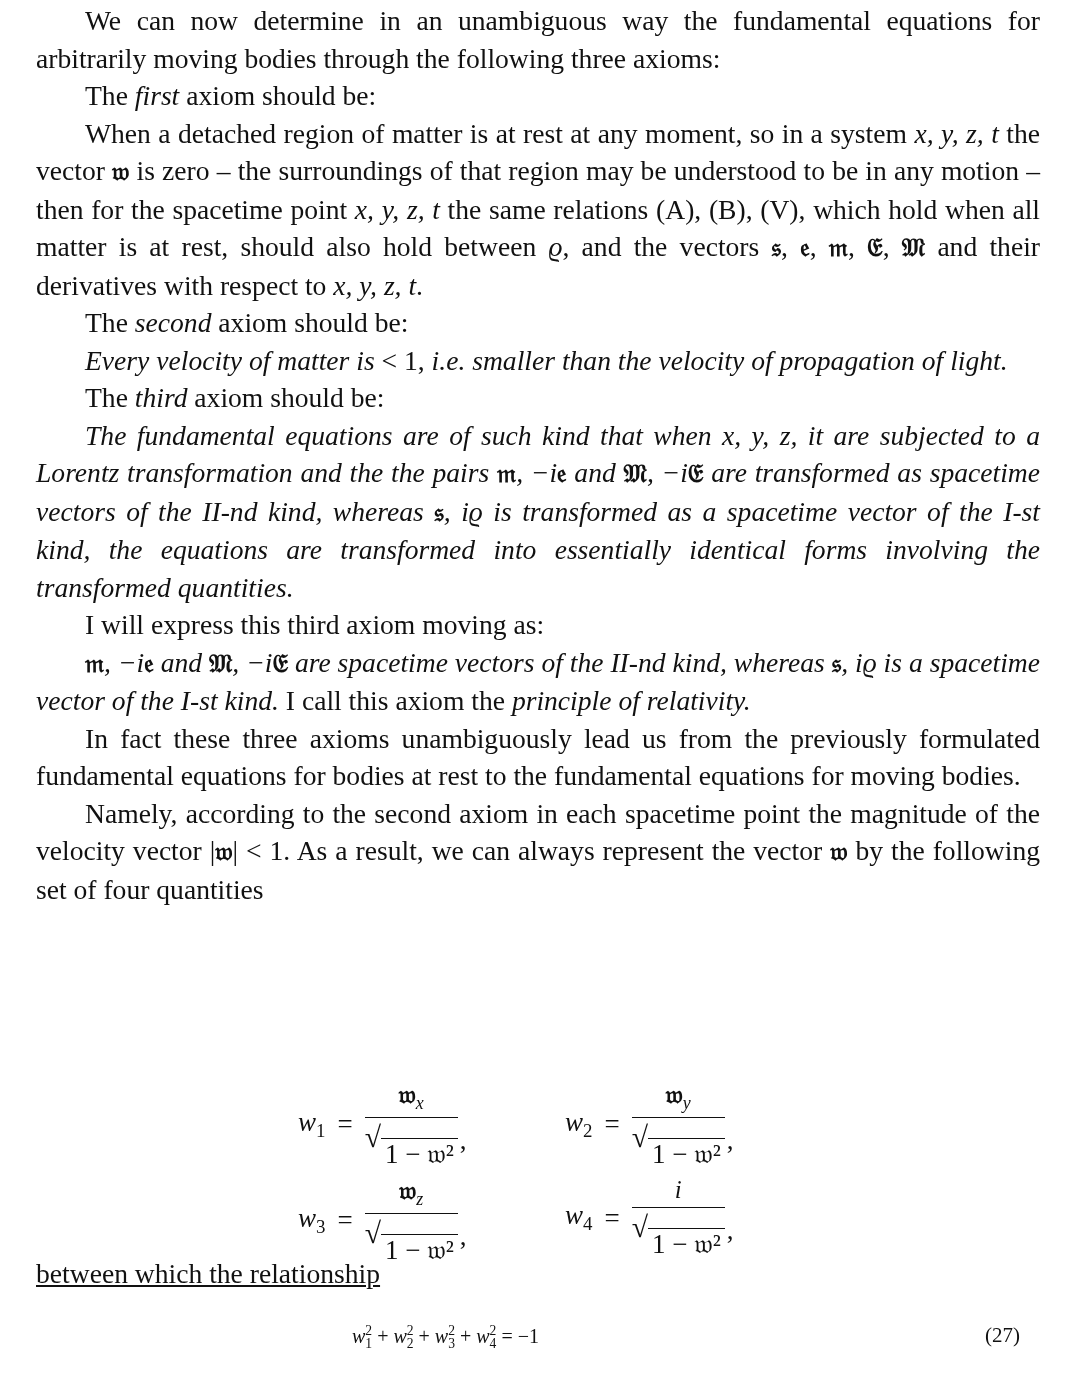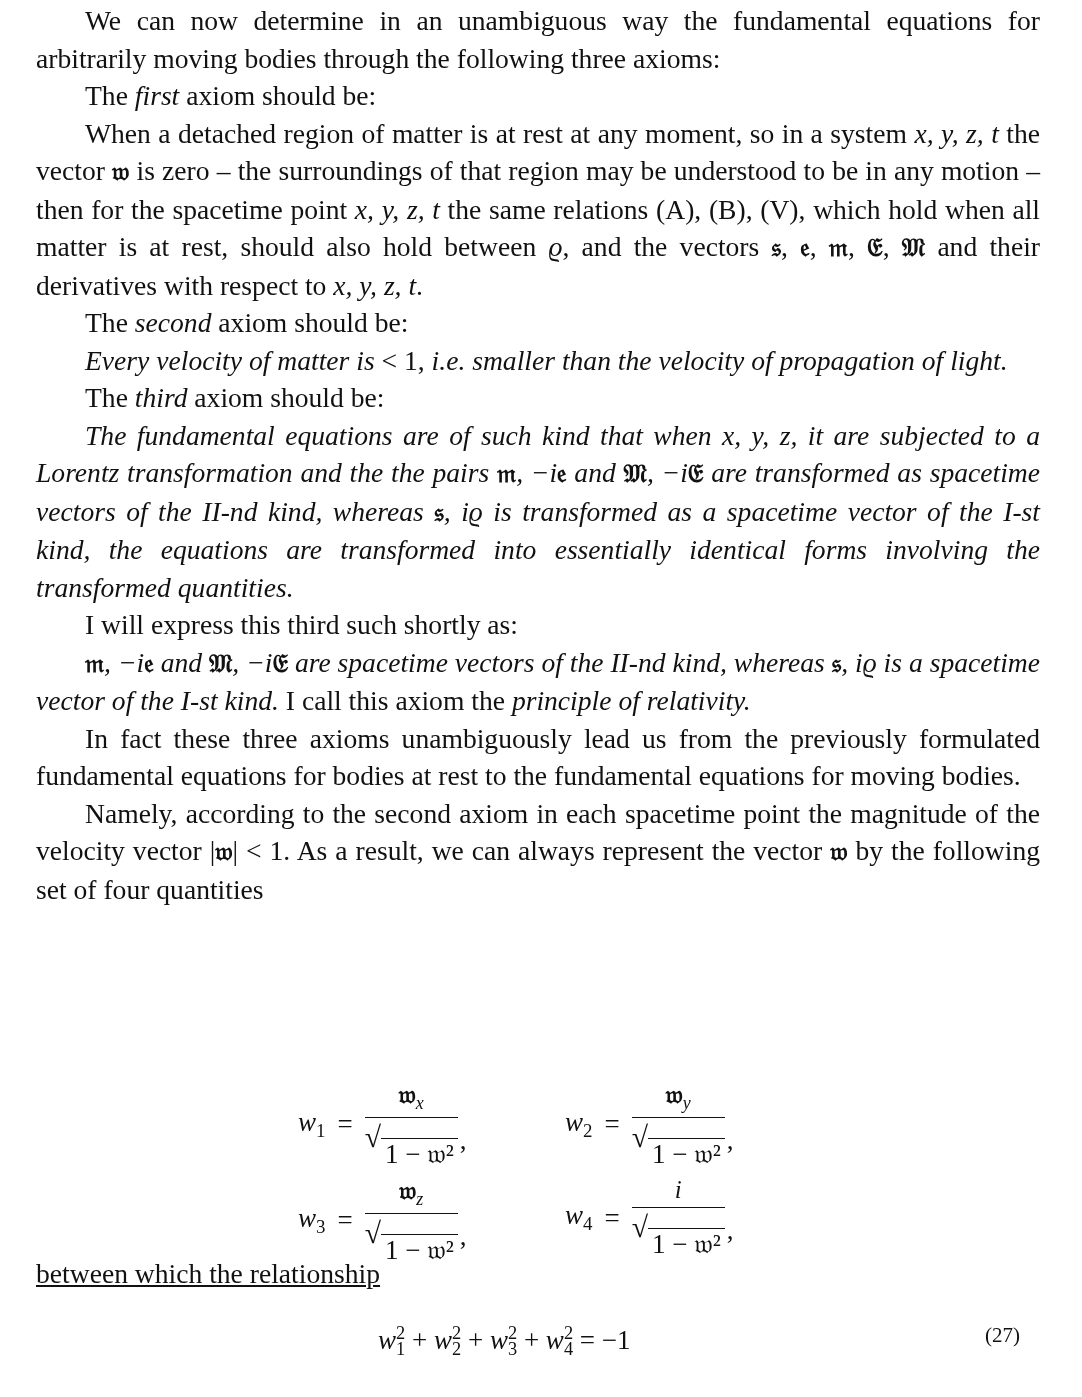--- a/index.html
+++ b/index.html
@@ -28,38 +28,38 @@
   .frac { display: inline-flex; flex-direction: column; align-items: center; }
   .frac .num { padding: 0 6px 3px; font-family: "DejaVu Serif", serif; font-weight: bold; font-size: 0.92em; }
   .frac .num sub { font-family: "Liberation Serif", serif; font-weight: normal; font-style: italic; font-size: 0.72em; }
   .frac .num.plain { font-family: "Liberation Serif", serif; font-weight: normal; font-style: italic; }
   .frac .bar { width: 100%; border-top: 1.5px solid #111; }
   .frac .den { padding-top: 3px; display: flex; align-items: flex-start; }
   .sqrt-sym { font-size: 1.1em; }
   .sqrt-body { border-top: 1.5px solid #111; padding: 0 4px; font-family: "Liberation Serif", serif; margin-top: 17px; }
   .comma { align-self: flex-end; margin-left: 2px; margin-bottom: 14px; }
   .after { position: absolute; left: 36px; top: 1258px; font-family: "Liberation Serif", serif; font-size: 27.6px; text-decoration: underline; }
-  .rel { position: absolute; left: 378px; top: 1323px; font-family: "Liberation Serif", serif; font-size: 27px; }
+  .rel { position: absolute; left: 352px; top: 1323px; font-family: "Liberation Serif", serif; font-size: 20px; }
   .rel .v { font-style: italic; }
   .rel sub, .rel sup { font-size: 0.68em; font-style: normal; }
   .eqnum { position: absolute; left: 985px; top: 1323px; font-family: "Liberation Serif", serif; font-size: 21px; }
 </style>
 </head>
 <body>
 
 <div class="page">
   <div class="text" id="text-body">
       <p class="para"><span>We can now determine in an unambiguous way the fundamental equations for arbitrarily moving bodies through the following three axioms:</span></p>
       <p class="para"><span>The </span><span class="it">first</span><span> axiom should be:</span></p>
       <p class="para"><span>When a detached region of matter is at rest at any moment, so in a system </span><span class="it">x, y, z, t</span><span> the vector </span><span class="fk">𝔴</span><span> is zero – the surroundings of that region may be understood to be in any motion – then for the spacetime point </span><span class="it">x, y, z, t</span><span> the same relations (A), (B), (V), which hold when all matter is at rest, should also hold between </span><span class="it">ϱ</span><span>, and the vectors </span><span class="fk">𝔰</span><span>, </span><span class="fk">𝔢</span><span>, </span><span class="fk">𝔪</span><span>, </span><span class="fk">𝔈</span><span>, </span><span class="fk">𝔐</span><span> and their derivatives with respect to </span><span class="it">x, y, z, t</span><span>.</span></p>
       <p class="para"><span>The </span><span class="it">second</span><span> axiom should be:</span></p>
       <p class="para"><span class="it">Every velocity of matter is </span><span>&lt; 1</span><span>, </span><span class="it">i.e.  smaller than the velocity of propagation of light.</span></p>
       <p class="para"><span>The </span><span class="it">third</span><span> axiom should be:</span></p>
       <p class="para"><span class="it">The fundamental equations are of such kind that when x, y, z, it are subjected to a Lorentz transformation and the the pairs </span><span class="fk">𝔪</span><span class="it">, −i</span><span class="fk">𝔢</span><span class="it"> and </span><span class="fk">𝔐</span><span class="it">, −i</span><span class="fk">𝔈</span><span class="it"> are transformed as spacetime vectors of the II-nd kind, whereas </span><span class="fk">𝔰</span><span class="it">, iϱ</span><span class="it"> is transformed as a spacetime vector of the I-st kind, the equations are transformed into essentially identical forms involving the transformed quantities.</span></p>
-      <p class="para"><span>I will express this third such shortly as:</span></p>
+      <p class="para"><span>I will express this third axiom moving as:</span></p>
       <p class="para"><span class="fk">𝔪</span><span class="it">, −i</span><span class="fk">𝔢</span><span class="it"> and </span><span class="fk">𝔐</span><span class="it">, −i</span><span class="fk">𝔈</span><span class="it"> are spacetime vectors of the II-nd kind, whereas </span><span class="fk">𝔰</span><span class="it">, iϱ</span><span class="it"> is a spacetime vector of the I-st kind.</span><span>  I call this axiom the </span><span class="it">principle of relativity.</span></p>
       <p class="para"><span>In fact these three axioms unambiguously lead us from the previously formulated fundamental equations for bodies at rest to the fundamental equations for moving bodies.</span></p>
       <p class="para"><span>Namely, according to the second axiom in each spacetime point the magnitude of the velocity vector |</span><span class="fk">𝔴</span><span>| &lt; 1.  As a result, we can always represent the vector </span><span class="fk">𝔴</span><span> by the following set of four quantities</span></p>
     </div>
 
   <div class="eqblock">
     <div class="eq" id="eq0" style="left:18px; top:8px;text-align:right;">
         <span class="lhs">w<sub>1</sub></span>
         <span class="eqsign">=</span>
         <span class="frac">

